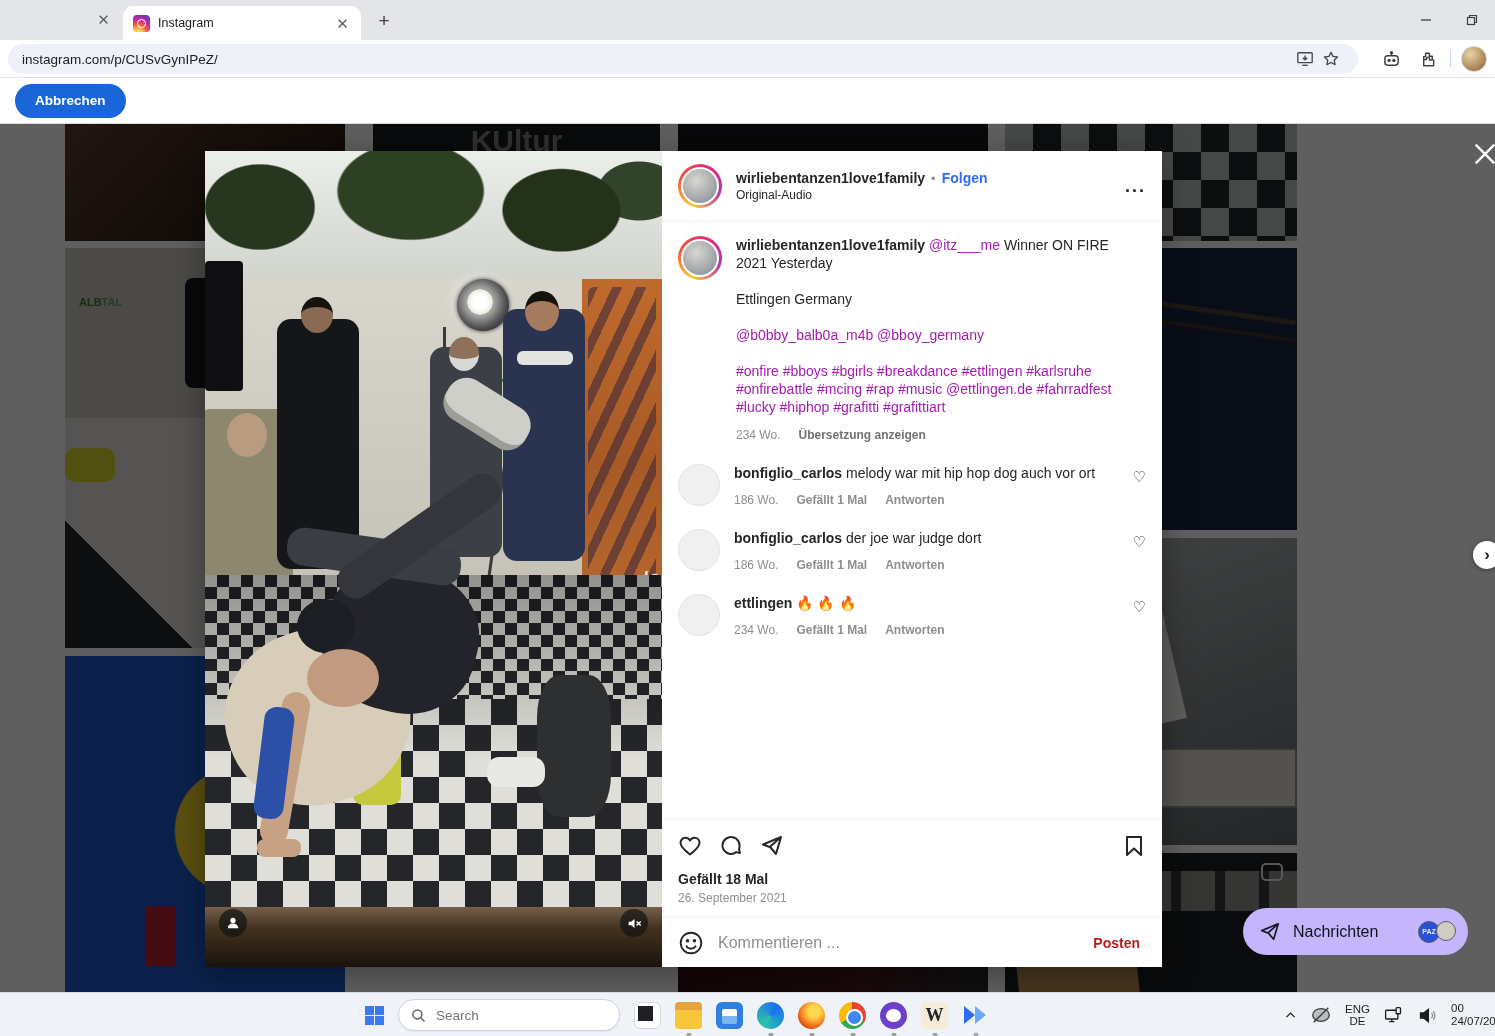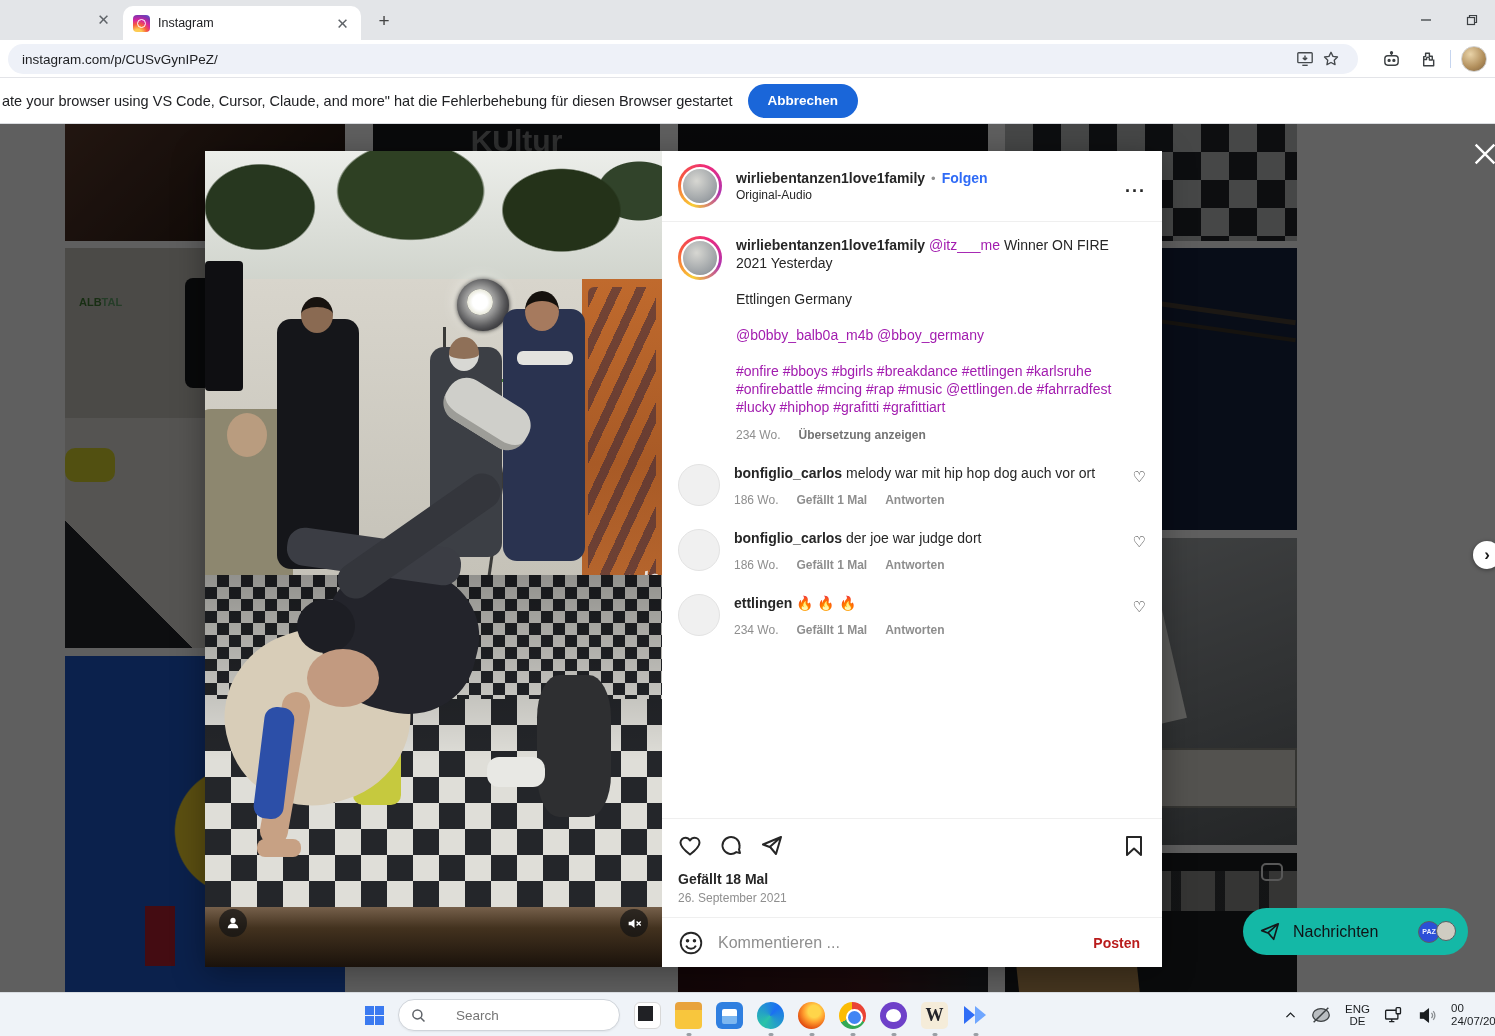--- a/index.html
+++ b/index.html
@@ -88,32 +88,32 @@
   .bookmark{margin-left:auto;}
   .likes{font-size:14px;font-weight:700;color:#262626;margin-top:8px;}
   .pdate{font-size:12px;color:#8e8e8e;margin:4px 0 12px;}
   .p-comment{border-top:1px solid #efefef;height:50px;display:flex;align-items:center;padding:0 16px;flex:0 0 auto;}
   .cinput{border:none;outline:none;flex:1;font-size:16px;color:#b91c1c;margin:0 12px;background:transparent;}
   .cinput::placeholder{color:#8e8e8e;}
   .posten{color:#b91c1c;font-size:14px;font-weight:700;background:none;border:none;}
 
   .ov-close{position:absolute;left:1471px;top:16px;color:#fff;background:none;border:none;padding:0;}
   .ov-next{position:absolute;left:1473px;top:417px;width:28px;height:28px;border-radius:50%;background:#fff;border:none;display:flex;align-items:center;justify-content:center;color:#1a1a1a;font-size:17px;font-weight:700;box-shadow:0 1px 4px rgba(0,0,0,.4);}
-  .msg-pill{position:absolute;left:1243px;top:784px;width:225px;height:47px;border-radius:24px;background:#14b8a6;display:flex;align-items:center;padding:0 12px 0 16px;}
+  .msg-pill{position:absolute;left:1243px;top:784px;width:225px;height:47px;border-radius:24px;background:#c4b5fd;display:flex;align-items:center;padding:0 12px 0 16px;}
   .msg-pill .lbl{font-size:16px;color:#101316;margin-left:12px;font-weight:400;}
   .msg-avs{margin-left:auto;display:flex;}
   .av-paz{width:22px;height:22px;border-radius:50%;background:#2b4fd7;color:#e8ecff;font-size:7px;font-weight:700;display:flex;align-items:center;justify-content:center;border:1px solid #5a5e63;}
   .av-2{width:20px;height:20px;border-radius:50%;background:#cfccc2;margin-left:-4px;border:1px solid #5a5e63;}
 
   
   .taskbar{position:absolute;left:0;top:992px;width:100%;height:44px;background:#eff3f8;border-top:1px solid #d8dce1;}
   .tb-center{position:absolute;left:365px;top:0;height:44px;display:flex;align-items:center;gap:14px;}
   .winflag{width:19px;height:19px;display:grid;grid-template-columns:9px 9px;grid-template-rows:9px 9px;gap:1px;}
   .winflag div{background:#3b7af0;}
-  .searchbox{width:222px;height:32px;background:#fff;border:1px solid #cfd4da;border-radius:16px;display:flex;align-items:center;padding:0 12px;box-shadow:0 1px 2px rgba(0,0,0,.06);gap:20px;}
+  .searchbox{width:222px;height:32px;background:#fff;border:1px solid #cfd4da;border-radius:16px;display:flex;align-items:center;padding:0 12px;box-shadow:0 1px 2px rgba(0,0,0,.06);}
   .searchbox input{border:none;outline:none;font-size:13.5px;width:150px;margin-left:8px;background:transparent;color:#3c4043;}
   .ticon{width:27px;height:27px;border-radius:6px;position:relative;flex:0 0 auto;}
   .tdot{position:absolute;bottom:-7px;left:50%;transform:translateX(-50%);width:5px;height:3px;border-radius:2px;background:#9aa0a6;}
   .ic-task{background:#fff;border:1px solid #d8d8d8;}
   .ic-task::after{content:"";position:absolute;left:3px;top:3px;width:15px;height:15px;background:#202125;}
   .ic-folder{background:linear-gradient(#e8a33d 0 30%,#f8c63d 30%);border-radius:4px;}
   .ic-store{background:#2f7fe0;}
   .ic-store::after{content:"";position:absolute;inset:7px 6px 5px;background:linear-gradient(#fff 45%,#7db7f0 45%);border-radius:2px;}
   .ic-edge{border-radius:50%;background:conic-gradient(from 220deg,#2bc3a8,#1b6ef3,#2bc3a8);}
   .ic-ff{border-radius:50%;background:radial-gradient(circle at 60% 35%,#ffd54a 0 25%,#ff9d2e 45%,#e0490f 75%,#b5306b);}
@@ -188,21 +188,20 @@
         <svg width="19" height="19" viewBox="0 0 20 20" fill="none" stroke="#3c4043" stroke-width="1.5">
             <path d="M8 3.5h4v3h3v4h-3v-1.5a1.5 1.5 0 10-3 0V10H6V7h2z M6 10v6.5h10.5V10" stroke-linejoin="round"></path>
           </svg>
       </span>
       <span class="sep"></span>
       <span class="avatar-browser"></span>
     </div>
   </div>
 
   <div class="infobar">
-    <span class="infotext">ate your browser using VS Code, Cursor, Claude, and more" hat die Fehlerbehebung für diesen Browser gestartet</span>
     <button class="infobtn">Abbrechen</button>
   </div>
 
   <div class="content">
 
     <div class="thumb" style="left:65px;top:0;width:280px;height:117px;background:linear-gradient(135deg,#5a3a2c,#2e1d16 70%,#1d120c);"></div>
     <div class="thumb" style="left:373px;top:0;width:287px;height:117px;background:#1a1b1f;color:#cfcfcf;font-weight:700;font-size:30px;display:flex;justify-content:center;">
         <span style="opacity:.55;">KUltur</span>
       </div>
     <div class="thumb" style="left:678px;top:0;width:310px;height:117px;background:linear-gradient(#17181c,#0e0f12);"></div>

